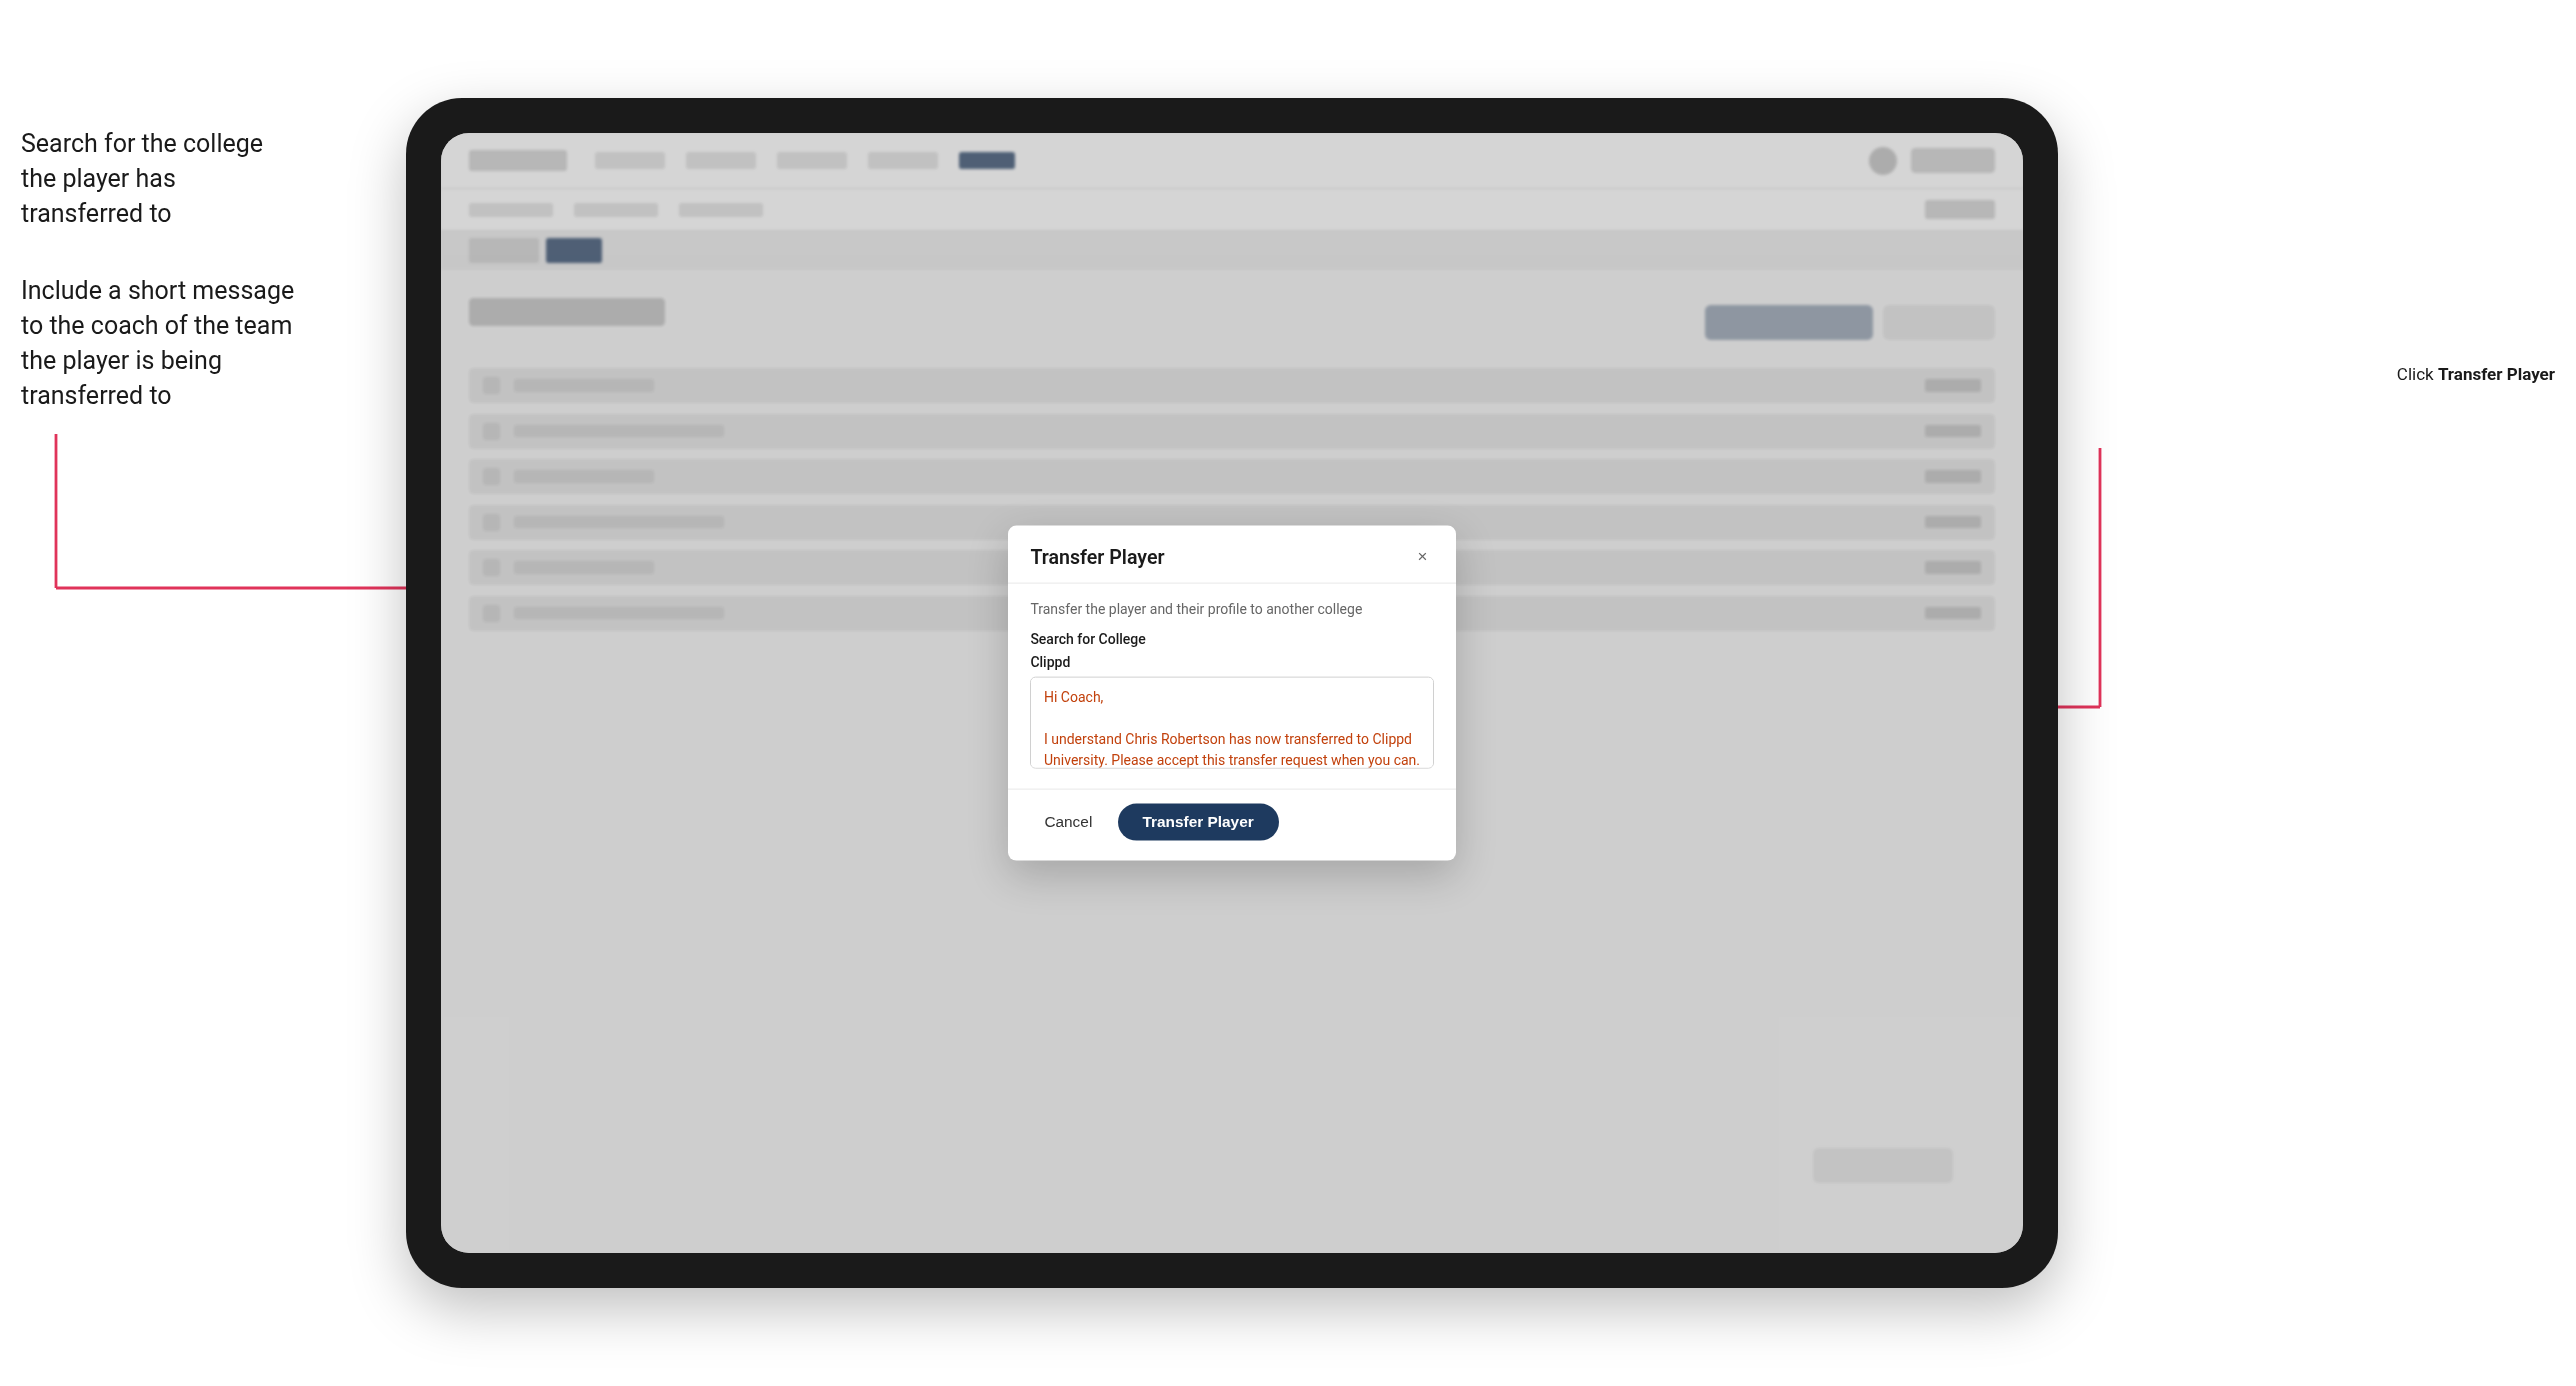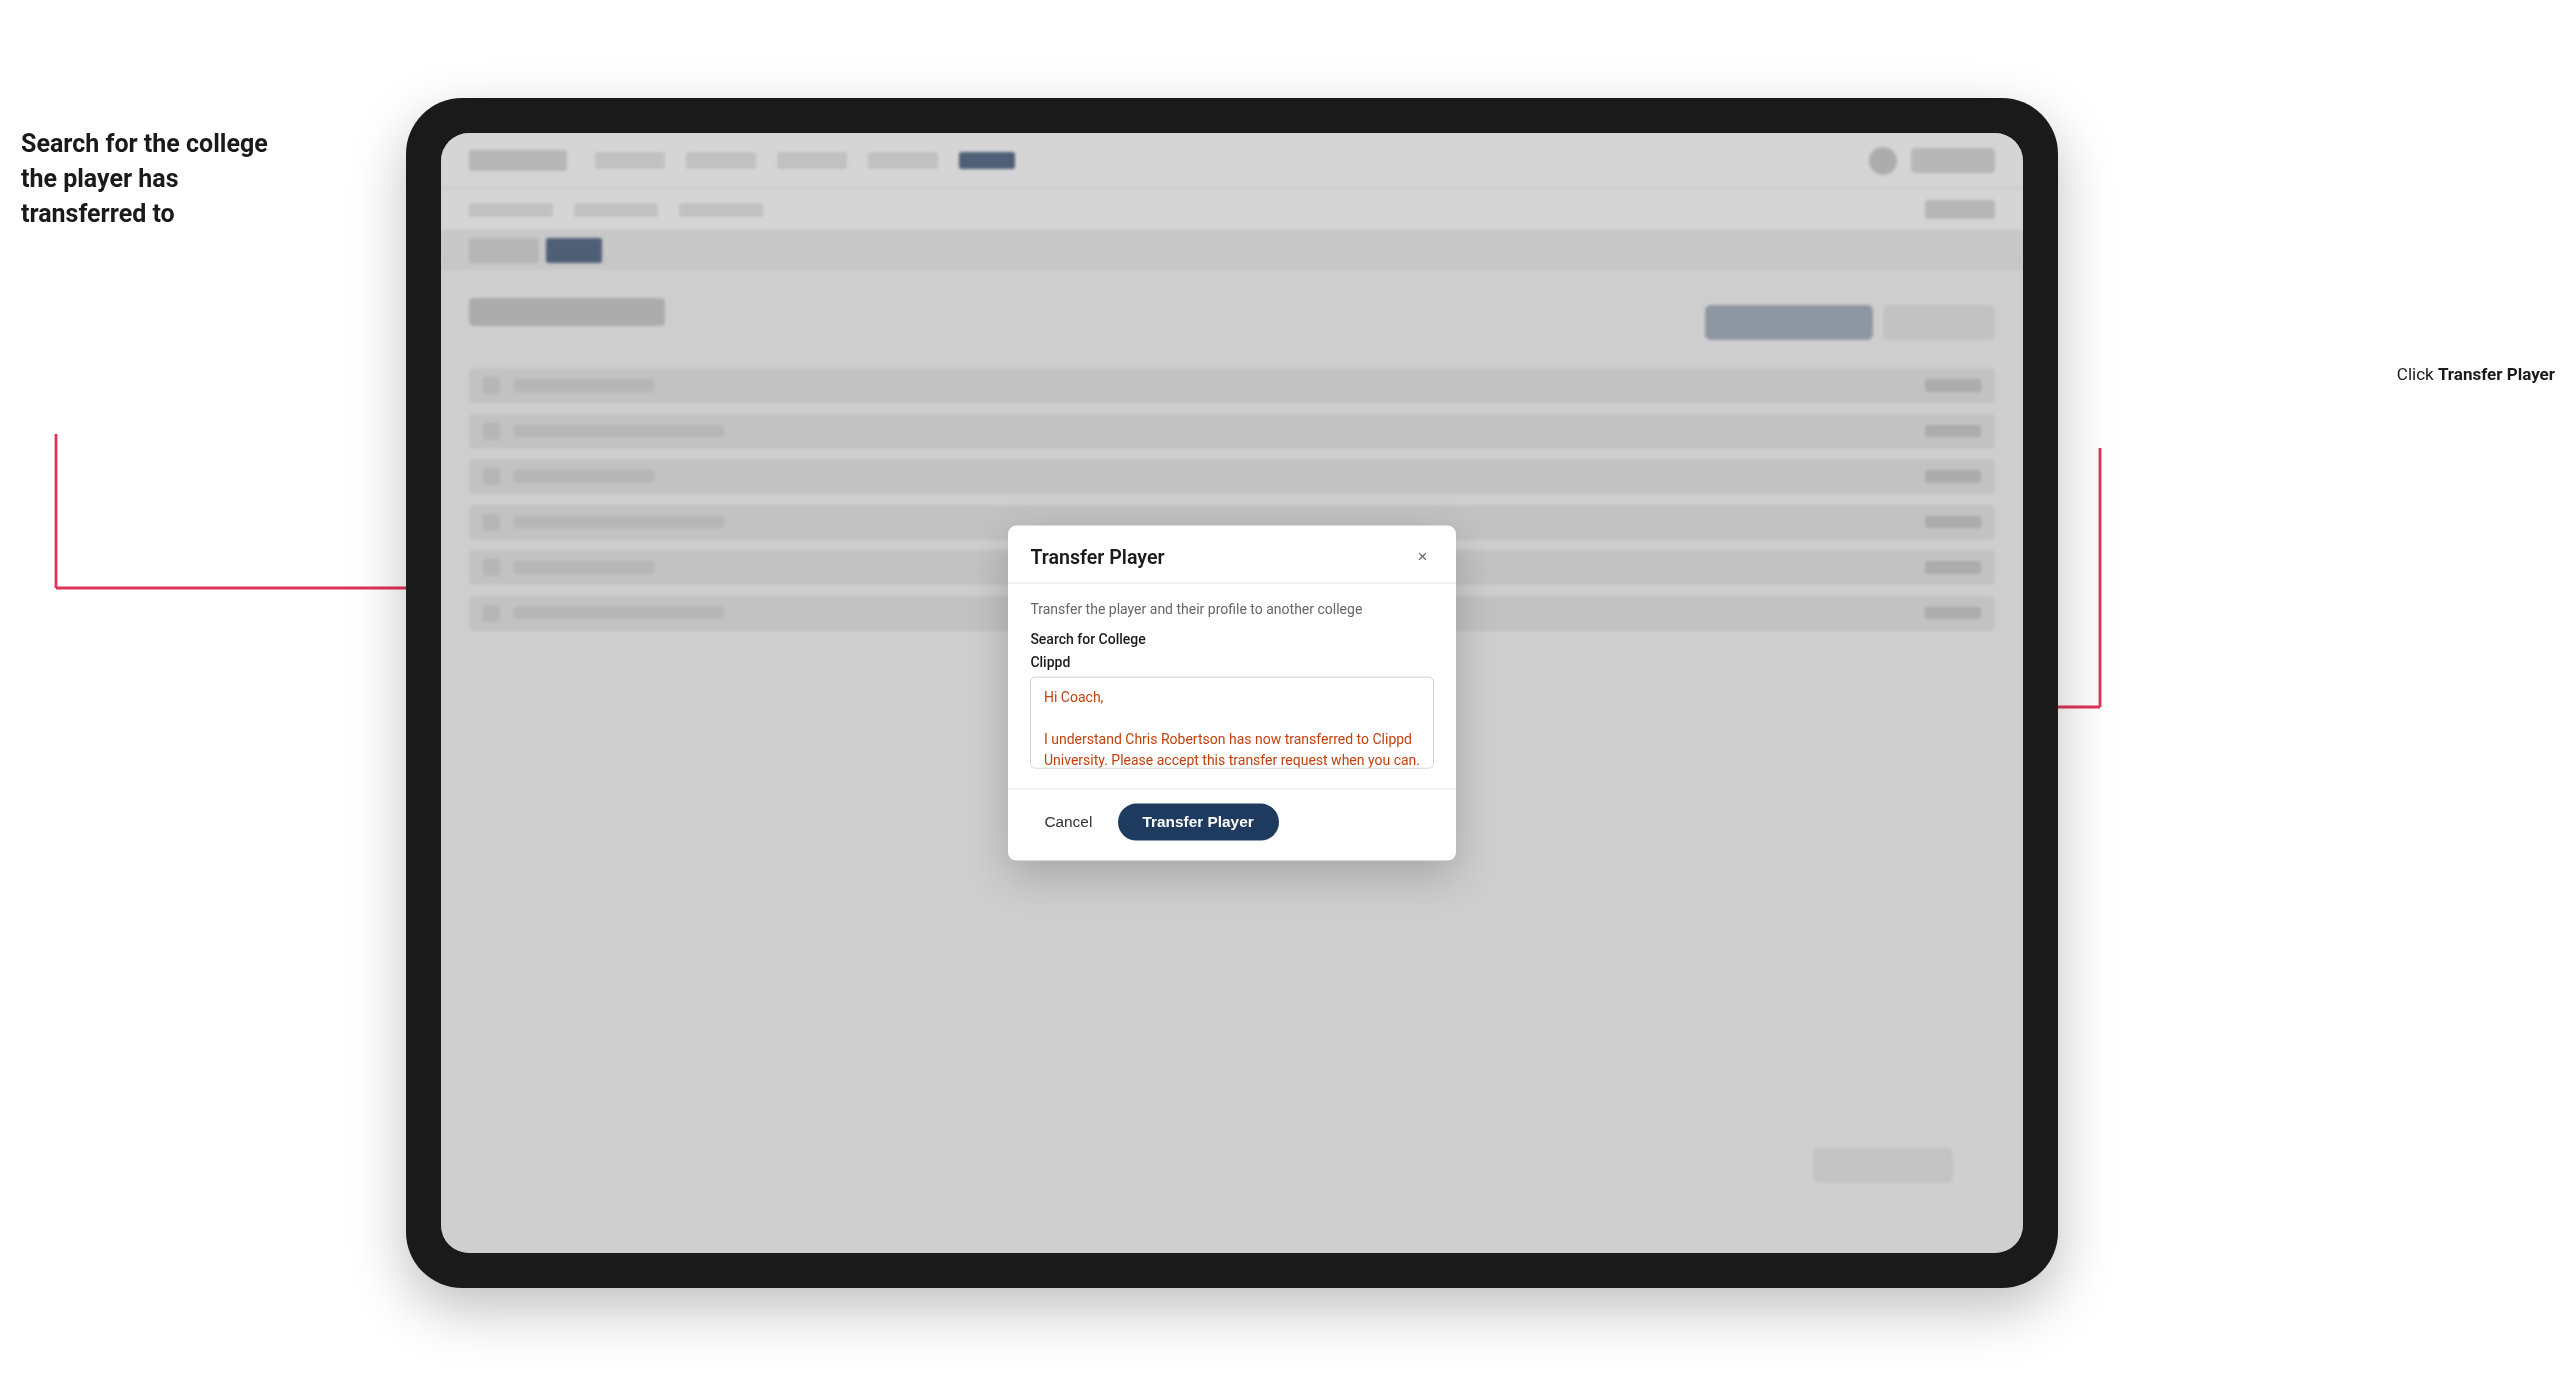--- a/index.html
+++ b/index.html
@@ -18,21 +18,20 @@
       left: 21px;
       top: 126px;
       width: 280px;
       font-size: 25px;
       line-height: 1.4;
       color: #1a1a1a;
     }
 
     .annotation-left .block1 {
       margin-bottom: 42px;
-      font-weight: bold;
     }
 
     
     .annotation-right {
       position: absolute;
       right: 21px;
       top: 364px;
       font-size: 17px;
       color: #1a1a1a;
       text-align: center;
@@ -359,20 +358,23 @@
       filter: blur(0.7px);
     }
   </style>
 </head>
 <body>
 
 <div class="annotation-left">
   <div class="block1">
     <span>Search for the college the player has transferred to</span>
   </div>
+  <div>
+    <span>Include a short message to the coach of the team the player is being transferred to</span>
+  </div>
 </div>
 
 <div class="annotation-right">
   <span>Click </span><strong>Transfer Player</strong>
 </div>
 
 <svg class="arrow-canvas" viewBox="0 0 3680 1980" width="2576" height="1386">
 
   <line x1="80" y1="620" x2="80" y2="840" stroke="#e0335a" stroke-width="4"></line>
 

